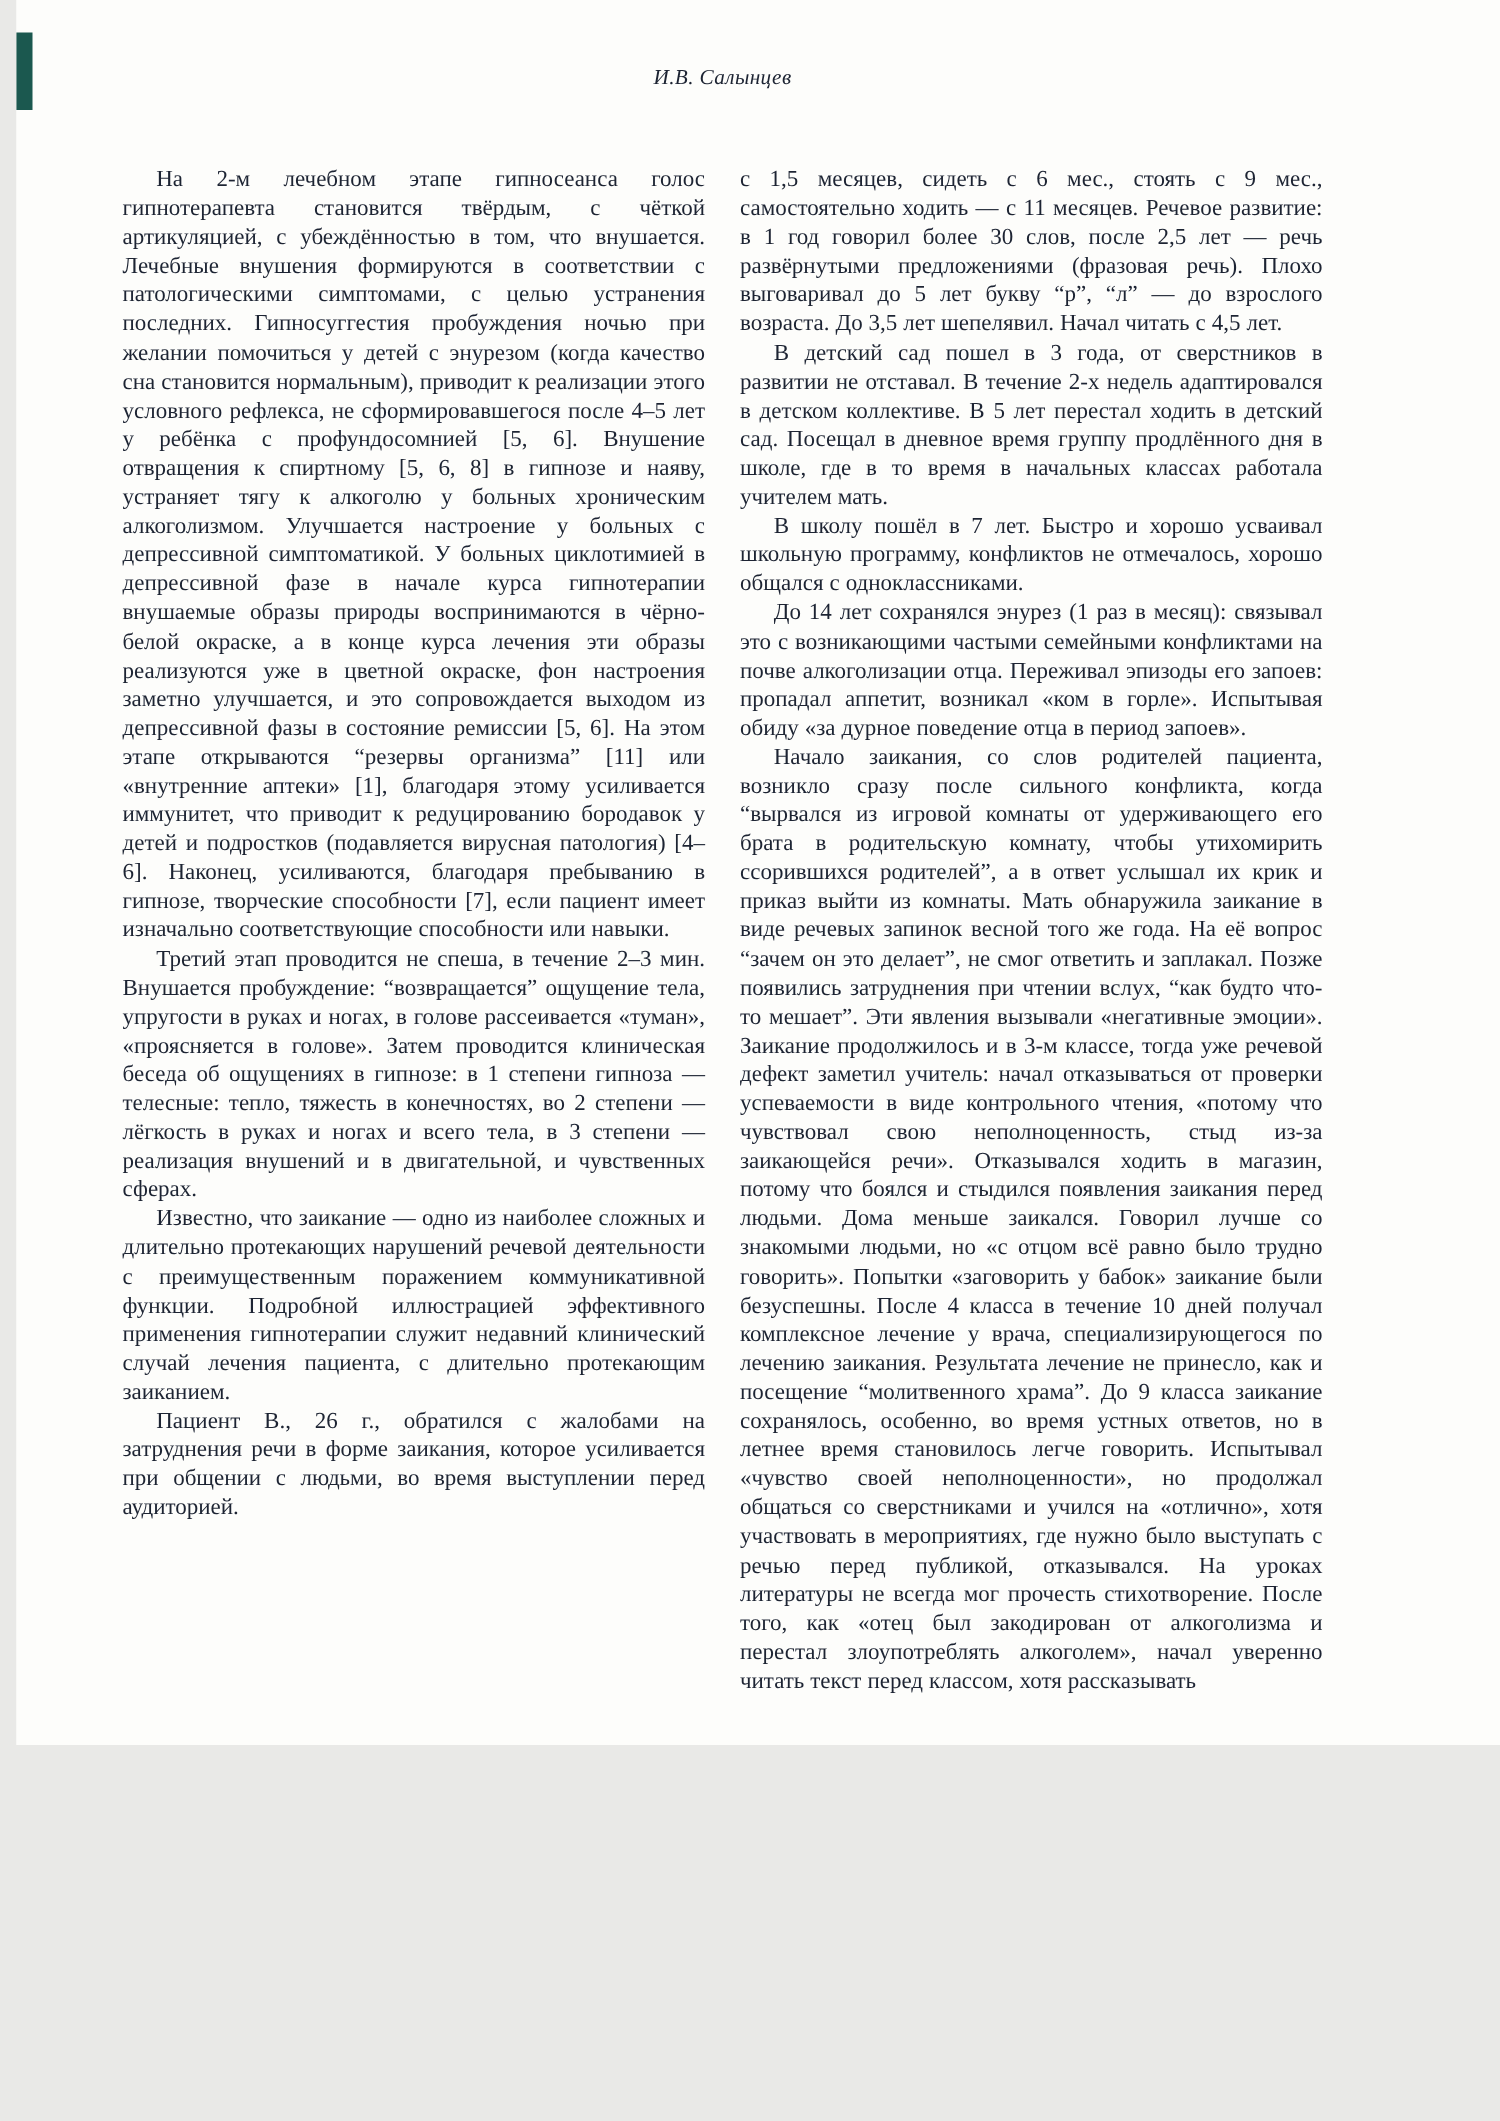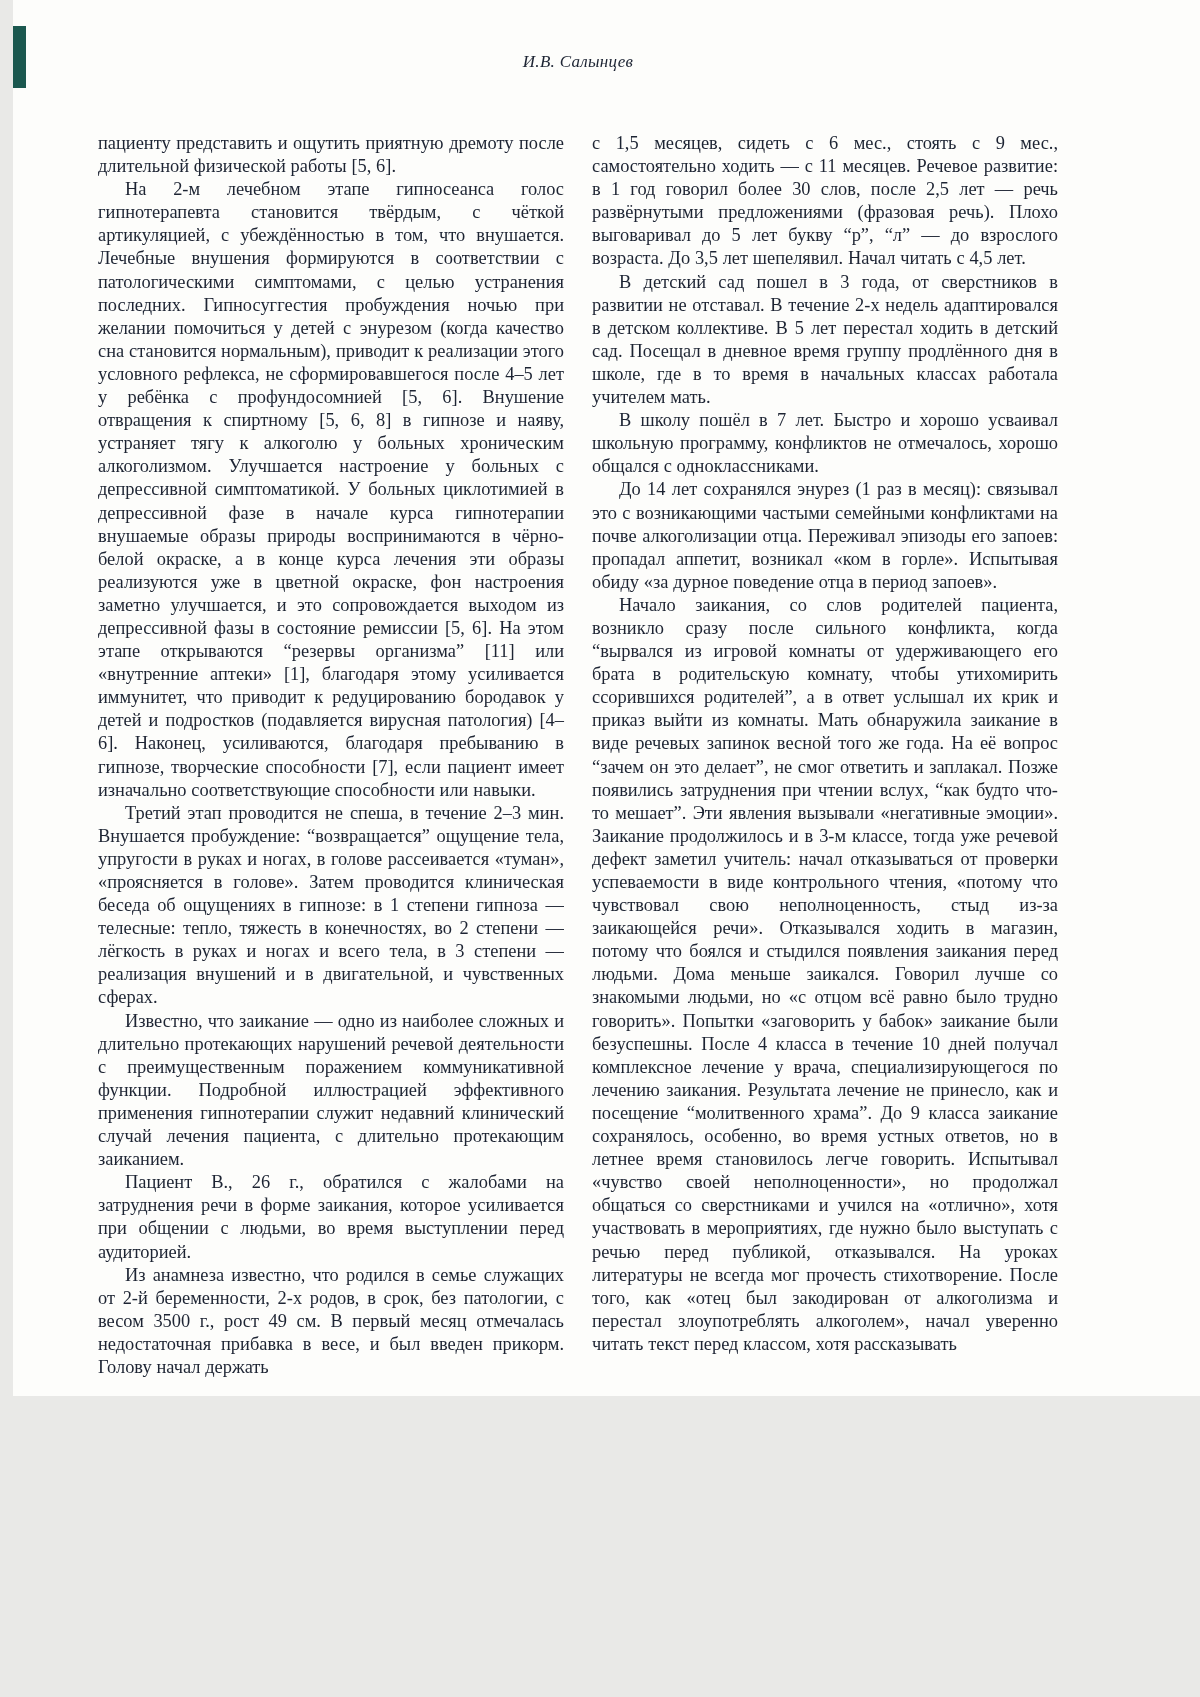--- a/index.html
+++ b/index.html
@@ -78,26 +78,24 @@
 
 <div class="page">
 
   <div class="accent-bar"></div>
 
   <div class="running-head">И.В. Салынцев</div>
 
   <div class="content">
 
     <div class="col">
-      <p>пациенту представить и ощутить приятную дремоту после длительной физической работы [5, 6].</p>
       <p class="indent">На 2-м лечебном этапе гипносеанса голос гипнотерапевта становится твёрдым, с чёткой артикуляцией, с убеждённостью в том, что внушается. Лечебные внушения формируются в соответствии с патологическими симптомами, с целью устранения последних. Гипносуггестия пробуждения ночью при желании помочиться у детей с энурезом (когда качество сна становится нормальным), приводит к реализации этого условного рефлекса, не сформировавшегося после 4–5 лет у ребёнка с профундосомнией [5, 6]. Внушение отвращения к спиртному [5, 6, 8] в гипнозе и наяву, устраняет тягу к алкоголю у больных хроническим алкоголизмом. Улучшается настроение у больных с депрессивной симптоматикой. У больных циклотимией в депрессивной фазе в начале курса гипнотерапии внушаемые образы природы воспринимаются в чёрно-белой окраске, а в конце курса лечения эти образы реализуются уже в цветной окраске, фон настроения заметно улучшается, и это сопровождается выходом из депрессивной фазы в состояние ремиссии [5, 6]. На этом этапе открываются “резервы организма” [11] или «внутренние аптеки» [1], благодаря этому усиливается иммунитет, что приводит к редуцированию бородавок у детей и подростков (подавляется вирусная патология) [4–6]. Наконец, усиливаются, благодаря пребыванию в гипнозе, творческие способности [7], если пациент имеет изначально соответствующие способности или навыки.</p>
       <p class="indent">Третий этап проводится не спеша, в течение 2–3 мин. Внушается пробуждение: “возвращается” ощущение тела, упругости в руках и ногах, в голове рассеивается «туман», «проясняется в голове». Затем проводится клиническая беседа об ощущениях в гипнозе: в 1 степени гипноза — телесные: тепло, тяжесть в конечностях, во 2 степени — лёгкость в руках и ногах и всего тела, в 3 степени — реализация внушений и в двигательной, и чувственных сферах.</p>
       <p class="indent">Известно, что заикание — одно из наиболее сложных и длительно протекающих нарушений речевой деятельности с преимущественным поражением коммуникативной функции. Подробной иллюстрацией эффективного применения гипнотерапии служит недавний клинический случай лечения пациента, с длительно протекающим заиканием.</p>
       <p class="indent">Пациент В., 26 г., обратился с жалобами на затруднения речи в форме заикания, которое усиливается при общении с людьми, во время выступлении перед аудиторией.</p>
-      <p class="indent">Из анамнеза известно, что родился в семье служащих от 2-й беременности, 2-х родов, в срок, без патологии, с весом 3500 г., рост 49 см. В первый месяц отмечалась недостаточная прибавка в весе, и был введен прикорм. Голову начал держать</p>
     </div>
 
     <div class="col">
       <p>с 1,5 месяцев, сидеть с 6 мес., стоять с 9 мес., самостоятельно ходить — с 11 месяцев. Речевое развитие: в 1 год говорил более 30 слов, после 2,5 лет — речь развёрнутыми предложениями (фразовая речь). Плохо выговаривал до 5 лет букву “р”, “л” — до взрослого возраста. До 3,5 лет шепелявил. Начал читать с 4,5 лет.</p>
       <p class="indent">В детский сад пошел в 3 года, от сверстников в развитии не отставал. В течение 2-х недель адаптировался в детском коллективе. В 5 лет перестал ходить в детский сад. Посещал в дневное время группу продлённого дня в школе, где в то время в начальных классах работала учителем мать.</p>
       <p class="indent">В школу пошёл в 7 лет. Быстро и хорошо усваивал школьную программу, конфликтов не отмечалось, хорошо общался с одноклассниками.</p>
       <p class="indent">До 14 лет сохранялся энурез (1 раз в месяц): связывал это с возникающими частыми семейными конфликтами на почве алкоголизации отца. Переживал эпизоды его запоев: пропадал аппетит, возникал «ком в горле». Испытывая обиду «за дурное поведение отца в период запоев».</p>
       <p class="indent">Начало заикания, со слов родителей пациента, возникло сразу после сильного конфликта, когда “вырвался из игровой комнаты от удерживающего его брата в родительскую комнату, чтобы утихомирить ссорившихся родителей”, а в ответ услышал их крик и приказ выйти из комнаты. Мать обнаружила заикание в виде речевых запинок весной того же года. На её вопрос “зачем он это делает”, не смог ответить и заплакал. Позже появились затруднения при чтении вслух, “как будто что-то мешает”. Эти явления вызывали «негативные эмоции». Заикание продолжилось и в 3-м классе, тогда уже речевой дефект заметил учитель: начал отказываться от проверки успеваемости в виде контрольного чтения, «потому что чувствовал свою неполноценность, стыд из-за заикающейся речи». Отказывался ходить в магазин, потому что боялся и стыдился появления заикания перед людьми. Дома меньше заикался. Говорил лучше со знакомыми людьми, но «с отцом всё равно было трудно говорить». Попытки «заговорить у бабок» заикание были безуспешны. После 4 класса в течение 10 дней получал комплексное лечение у врача, специализирующегося по лечению заикания. Результата лечение не принесло, как и посещение “молитвенного храма”. До 9 класса заикание сохранялось, особенно, во время устных ответов, но в летнее время становилось легче говорить. Испытывал «чувство своей неполноценности», но продолжал общаться со сверстниками и учился на «отлично», хотя участвовать в мероприятиях, где нужно было выступать с речью перед публикой, отказывался. На уроках литературы не всегда мог прочесть стихотворение. После того, как «отец был закодирован от алкоголизма и перестал злоупотреблять алкоголем», начал уверенно читать текст перед классом, хотя рассказывать</p>
     </div>
 

